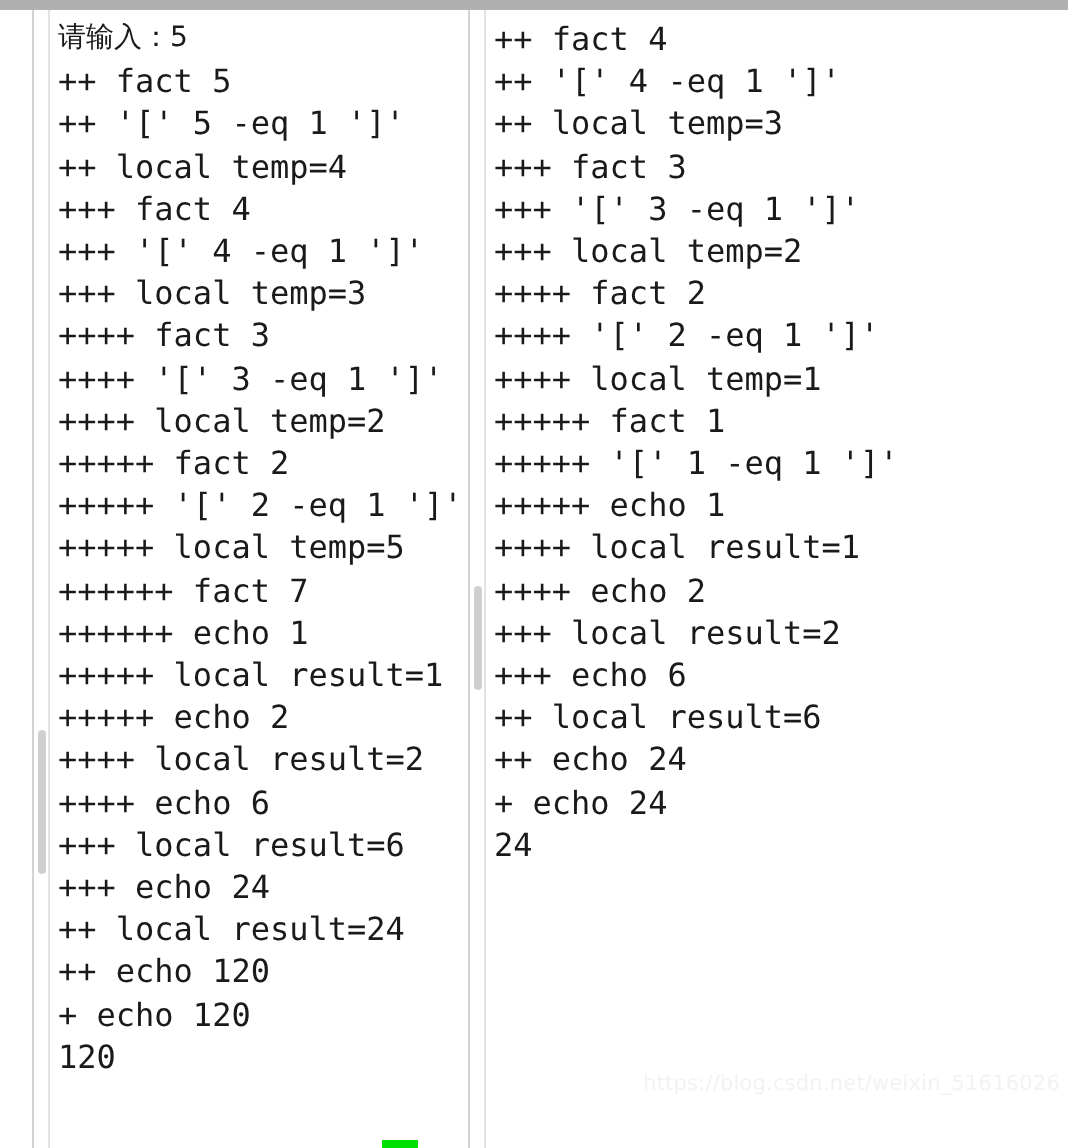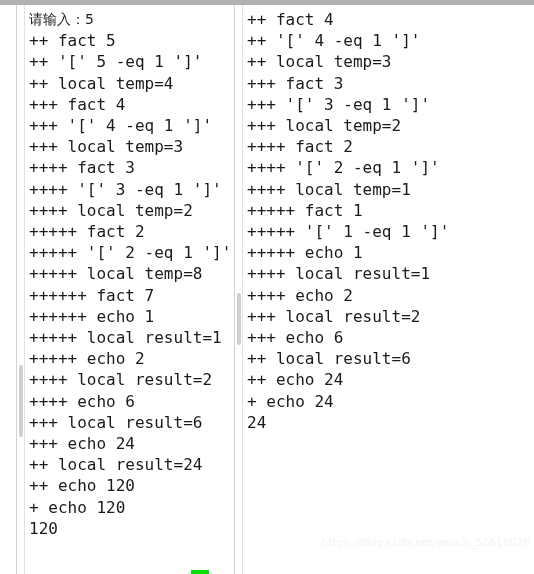--- a/index.html
+++ b/index.html
@@ -129,21 +129,21 @@
         <div class="line">++ '[' 5 -eq 1 ']'</div>
         <div class="line">++ local temp=4</div>
         <div class="line">+++ fact 4</div>
         <div class="line">+++ '[' 4 -eq 1 ']'</div>
         <div class="line">+++ local temp=3</div>
         <div class="line">++++ fact 3</div>
         <div class="line">++++ '[' 3 -eq 1 ']'</div>
         <div class="line">++++ local temp=2</div>
         <div class="line">+++++ fact 2</div>
         <div class="line">+++++ '[' 2 -eq 1 ']'</div>
-        <div class="line">+++++ local temp=8</div>
+        <div class="line">+++++ local temp=5</div>
         <div class="line">++++++ fact 7</div>
         <div class="line">++++++ echo 1</div>
         <div class="line">+++++ local result=1</div>
         <div class="line">+++++ echo 2</div>
         <div class="line">++++ local result=2</div>
         <div class="line">++++ echo 6</div>
         <div class="line">+++ local result=6</div>
         <div class="line">+++ echo 24</div>
         <div class="line">++ local result=24</div>
         <div class="line">++ echo 120</div>

